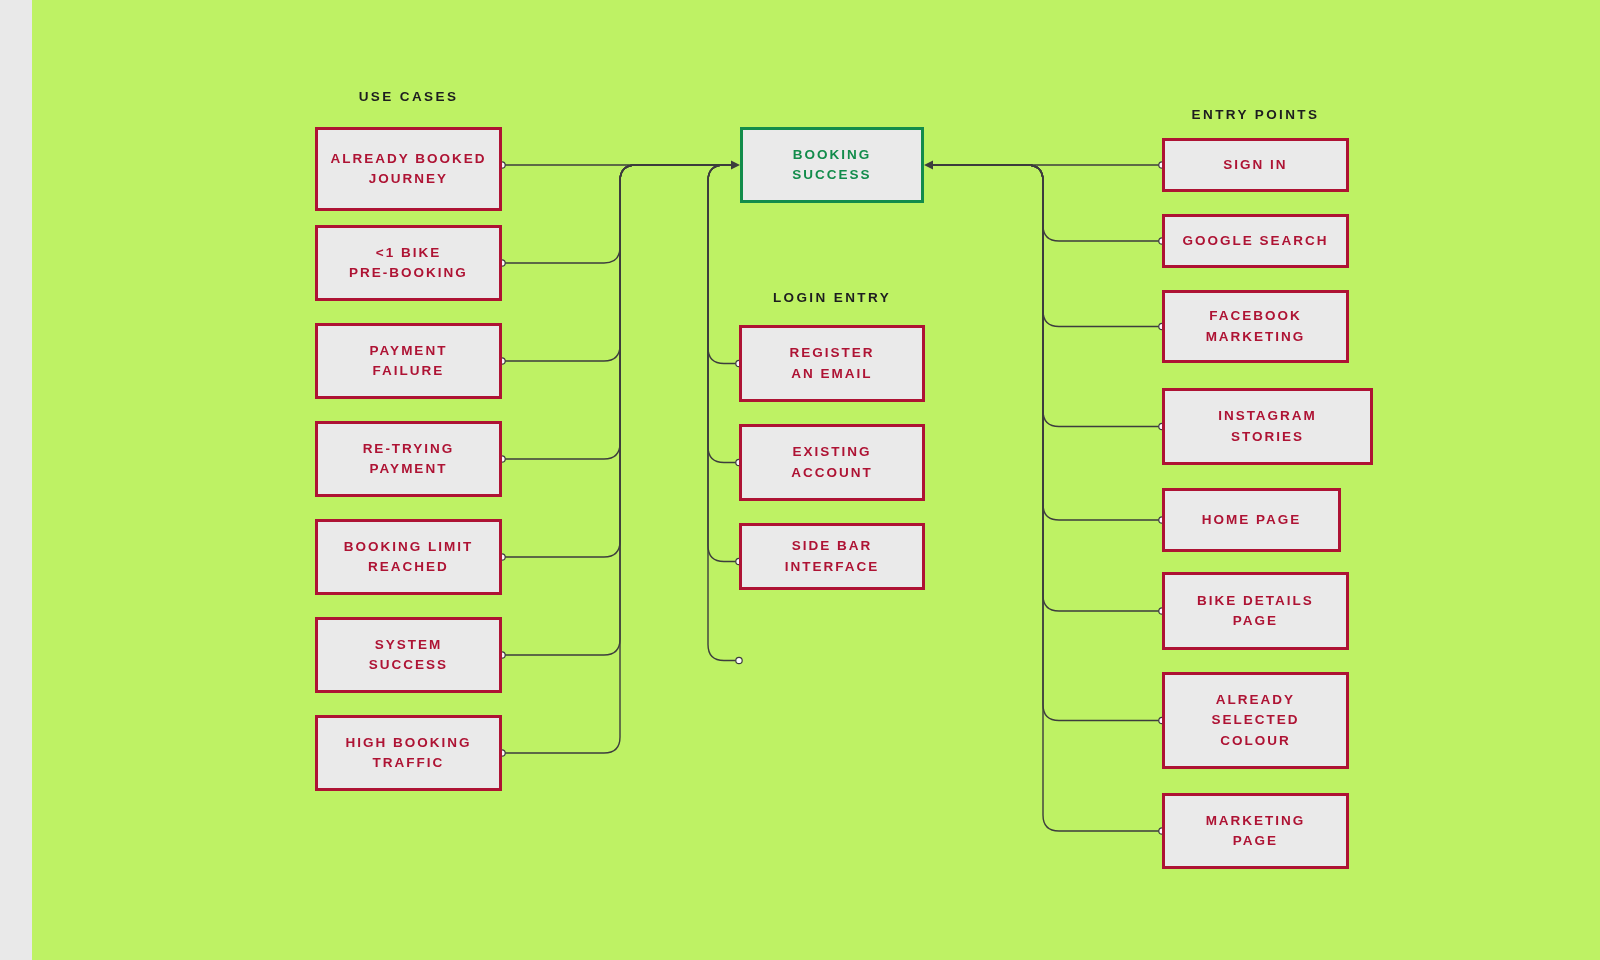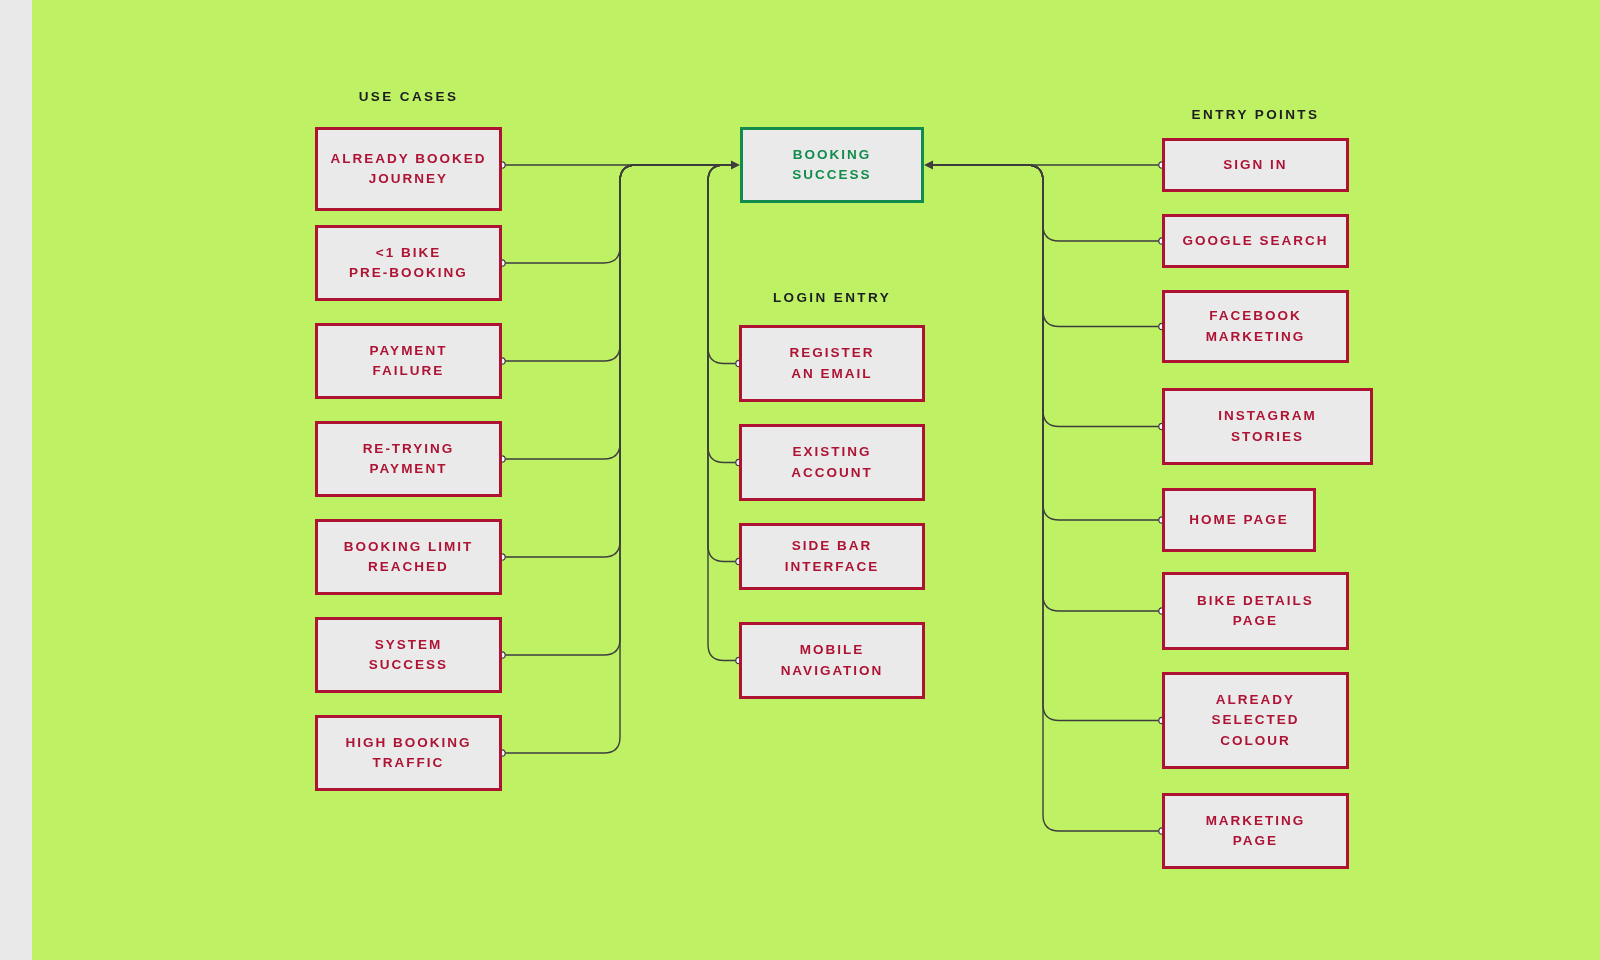--- a/index.html
+++ b/index.html
@@ -136,40 +136,36 @@
 AN EMAIL</span>
   </div>
   <div class="node" style="left:707px;top:424px;width:186px;height:77px;">
     <span>EXISTING
 ACCOUNT</span>
   </div>
   <div class="node" style="left:707px;top:523px;width:186px;height:67px;">
     <span>SIDE BAR
 INTERFACE</span>
   </div>
-  <div class="node" style="left:707px;top:622px;width:186px;height:77px;">
-    <span>MOBILE
-NAVIGATION</span>
-  </div>
 
   <div class="node" style="left:1130px;top:138px;width:187px;height:54px;">
     <span>SIGN IN</span>
   </div>
   <div class="node" style="left:1130px;top:214px;width:187px;height:54px;">
     <span>GOOGLE SEARCH</span>
   </div>
   <div class="node" style="left:1130px;top:290px;width:187px;height:73px;">
     <span>FACEBOOK
 MARKETING</span>
   </div>
   <div class="node" style="left:1130px;top:388px;width:211px;height:77px;">
     <span>INSTAGRAM
 STORIES</span>
   </div>
-  <div class="node" style="left:1130px;top:488px;width:154px;height:64px;">
+  <div class="node" style="left:1130px;top:488px;width:179px;height:64px;">
     <span>HOME PAGE</span>
   </div>
   <div class="node" style="left:1130px;top:572px;width:187px;height:78px;">
     <span>BIKE DETAILS
 PAGE</span>
   </div>
   <div class="node" style="left:1130px;top:672px;width:187px;height:97px;">
     <span>ALREADY
 SELECTED
 COLOUR</span>

